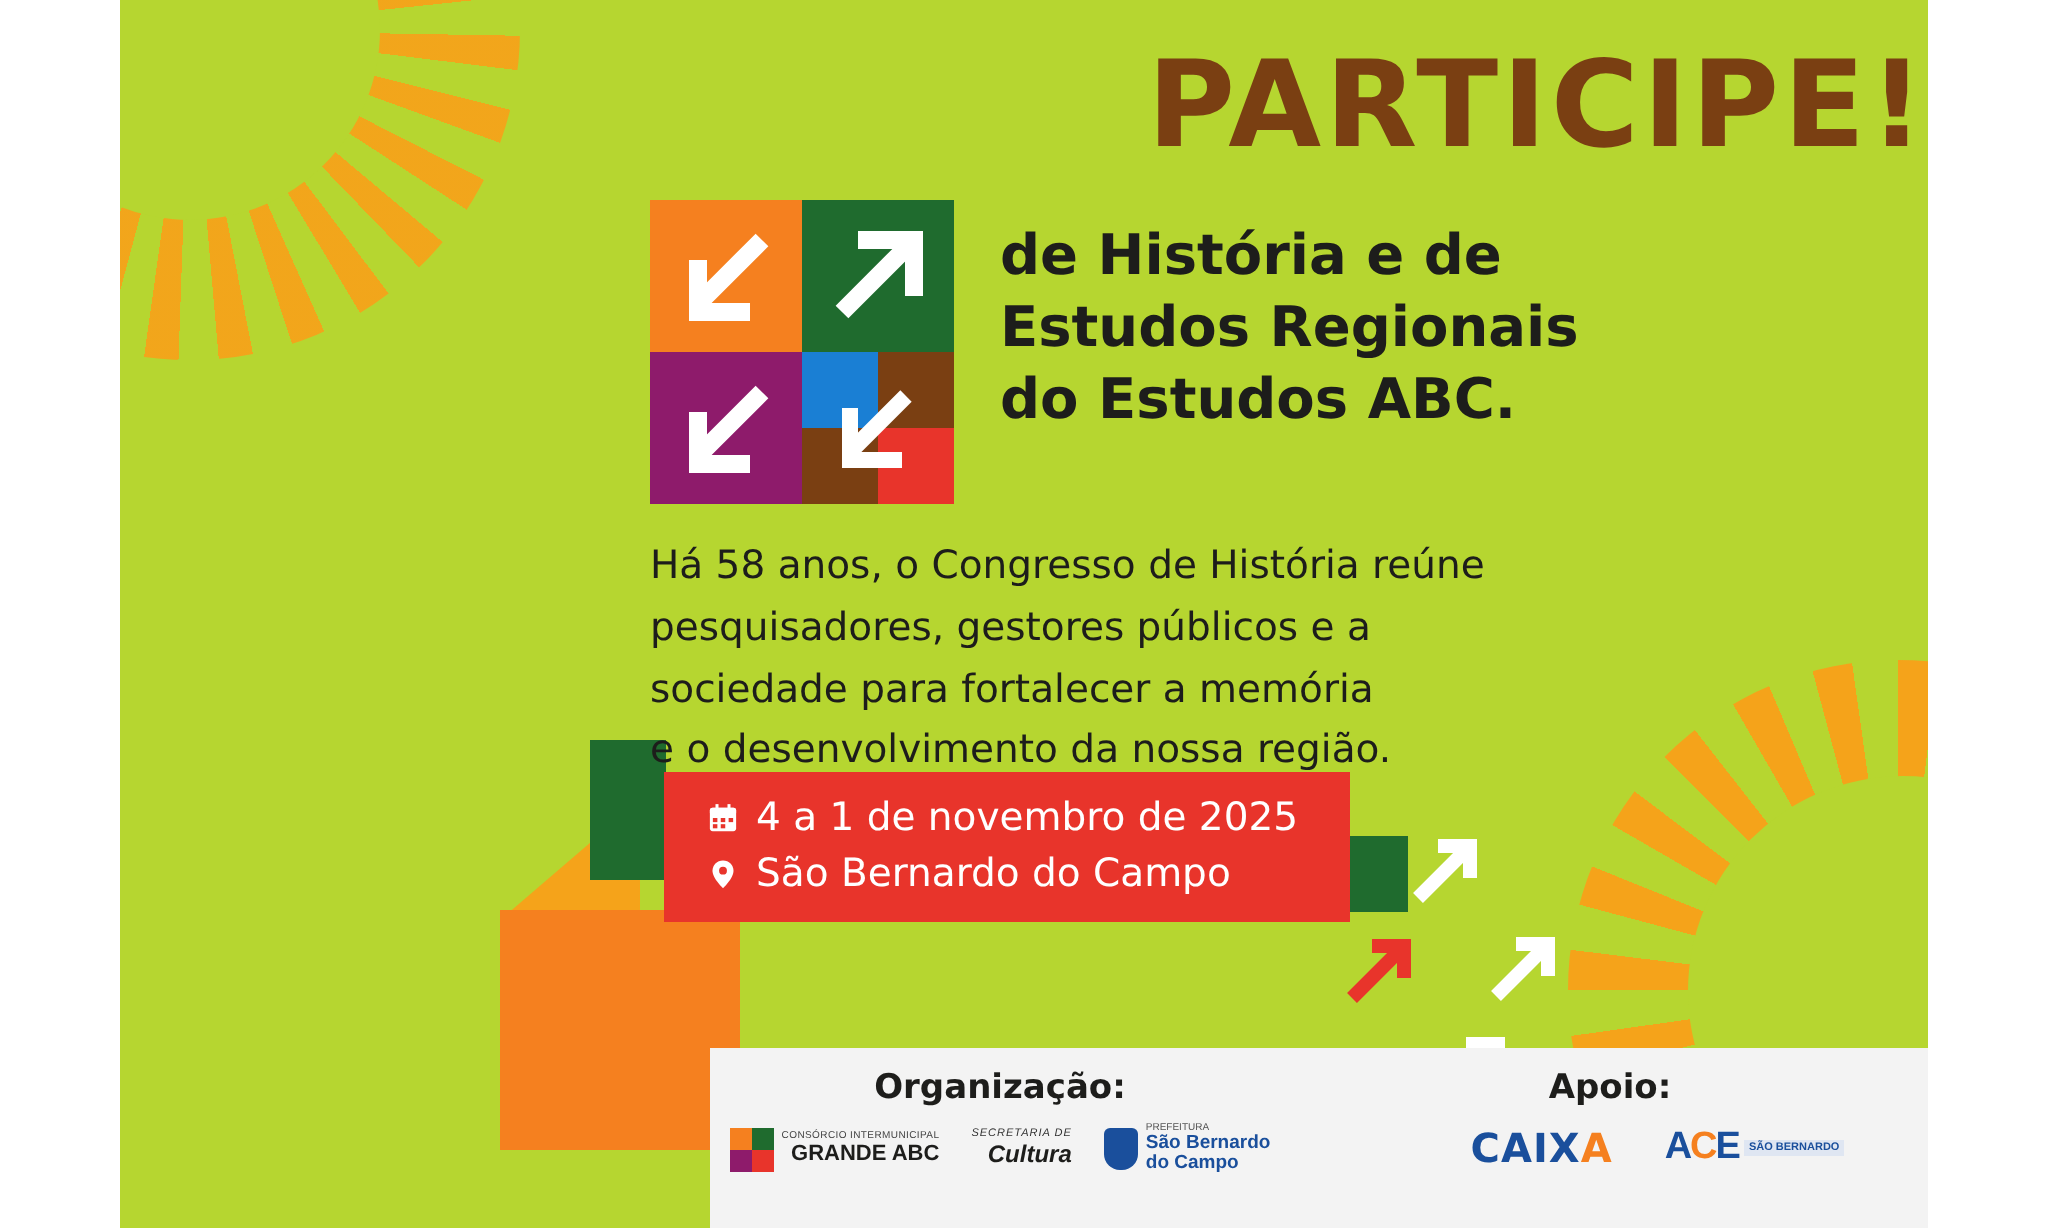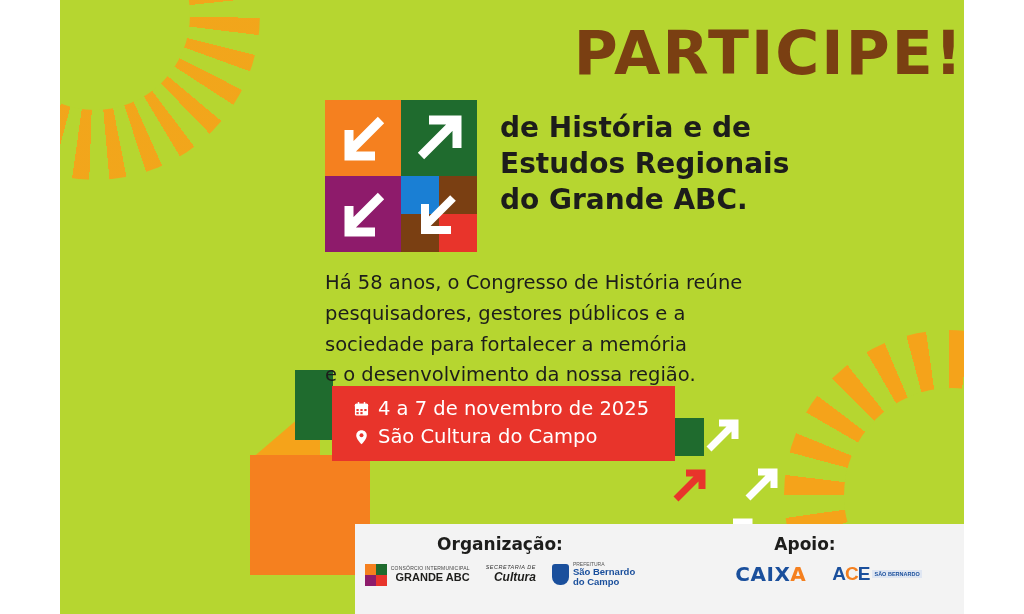--- a/index.html
+++ b/index.html
@@ -379,21 +379,21 @@
         </div>
         <svg viewBox="0 0 76 76" width="76" height="76" style="position:absolute;left:0;top:0">
           <path d="M52 22 L24 50 M24 28 V54 H50" stroke="#ffffff" stroke-width="8" fill="none"></path>
         </svg>
       </div>
     </div>
 
     <div class="title">
       <div>de História e de</div>
       <div>Estudos Regionais</div>
-      <div>do Grande ABC.</div>
+      <div>do Estudos ABC.</div>
     </div>
 
     <div class="desc">
       <div>Há 58 anos, o Congresso de História reúne</div>
       <div>pesquisadores, gestores públicos e a</div>
       <div>sociedade para fortalecer a memória</div>
       <div>e o desenvolvimento da nossa região.</div>
     </div>
 
     <div class="info-box">
@@ -402,28 +402,28 @@
           <rect x="1" y="2.5" width="14" height="12.5" rx="1.5" fill="#ffffff"></rect>
           <rect x="1" y="2.5" width="14" height="4" rx="1.5" fill="#ffffff"></rect>
           <rect x="2.6" y="8" width="2.4" height="2.2" fill="#e8342b"></rect>
           <rect x="6.8" y="8" width="2.4" height="2.2" fill="#e8342b"></rect>
           <rect x="11" y="8" width="2.4" height="2.2" fill="#e8342b"></rect>
           <rect x="2.6" y="11.3" width="2.4" height="2.2" fill="#e8342b"></rect>
           <rect x="6.8" y="11.3" width="2.4" height="2.2" fill="#e8342b"></rect>
           <rect x="4" y="0.6" width="1.6" height="3" fill="#ffffff"></rect>
           <rect x="10.4" y="0.6" width="1.6" height="3" fill="#ffffff"></rect>
         </svg>
-        <span>4 a 7 de novembro de 2025</span>
+        <span>4 a 1 de novembro de 2025</span>
       </div>
       <div class="info-line">
         <svg class="ico" viewBox="0 0 16 16">
           <path d="M8 0.8 C4.8 0.8 2.4 3.2 2.4 6.3 C2.4 10.4 8 15.6 8 15.6 C8 15.6 13.6 10.4 13.6 6.3 C13.6 3.2 11.2 0.8 8 0.8 Z" fill="#ffffff"></path>
           <circle cx="8" cy="6.2" r="2.1" fill="#e8342b"></circle>
         </svg>
-        <span>São Cultura do Campo</span>
+        <span>São Bernardo do Campo</span>
       </div>
     </div>
 
     <div class="footer">
       <div class="footer-inner">
         <div class="foot-col org">
           <div class="foot-label">Organização:</div>
           <div class="foot-logos">
             <div class="mini-logo">
               <div class="mini-sq">

